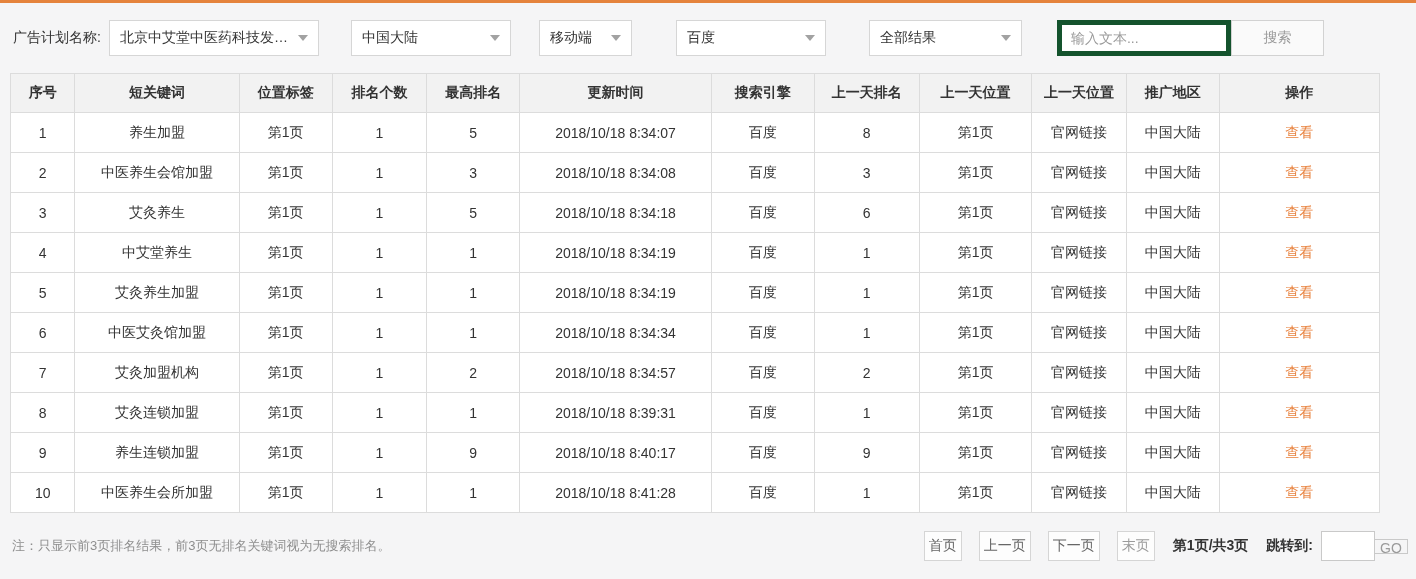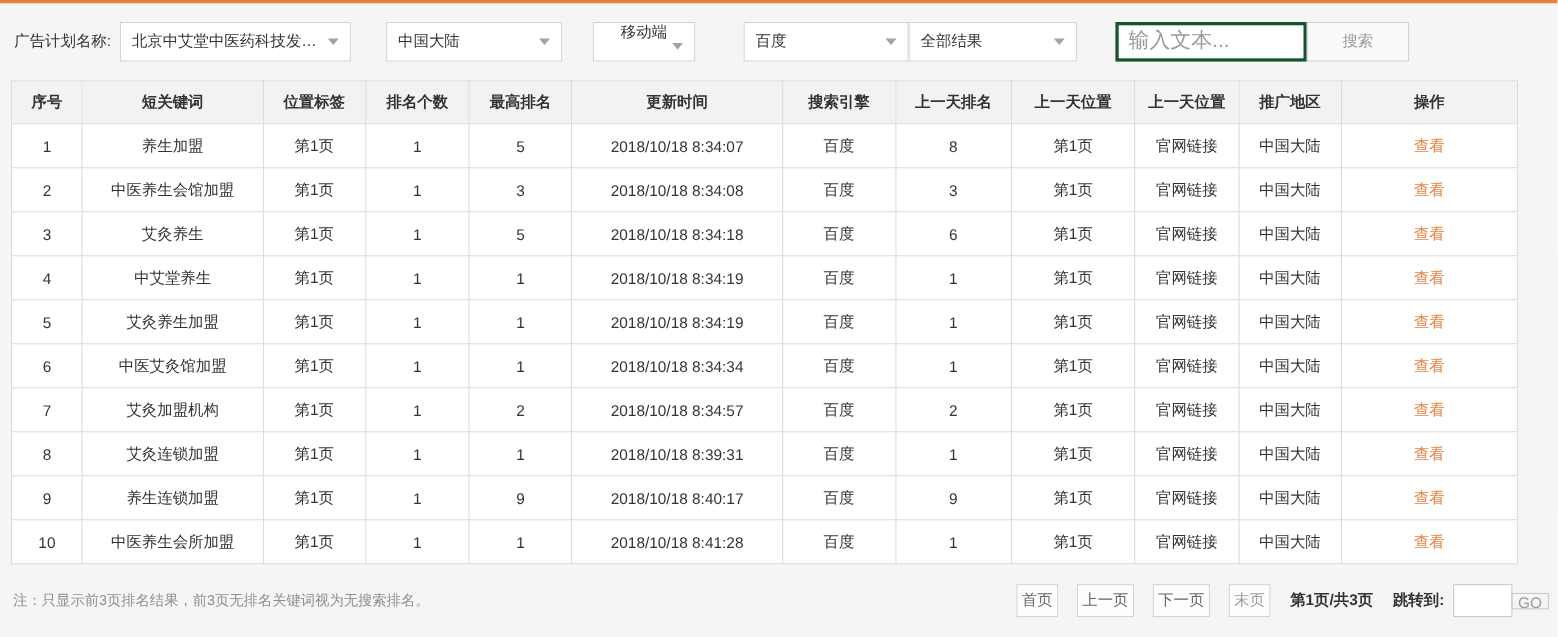--- a/index.html
+++ b/index.html
@@ -26,28 +26,28 @@
     cursor:pointer; white-space:nowrap; overflow:hidden;
   }
   .select .val { overflow:hidden; text-overflow:ellipsis; white-space:nowrap; }
   .caret {
     width:0; height:0; margin-left:auto; flex:0 0 auto;
     border-left:5px solid transparent; border-right:5px solid transparent;
     border-top:6px solid #a2a2a2; margin-left:auto; padding-left:0;
   }
   .sel-0 { margin-left:8px;  width:210px; }
   .sel-1 { margin-left:32px; width:160px; }
-  .sel-2 { margin-left:28px; width:93px;flex-direction:column; }
+  .sel-2 { margin-left:28px; width:93px; }
   .sel-3 { margin-left:44px; width:150px; }
-  .sel-4 { width:153px;gap:48px; }
+  .sel-4 { margin-left:43px; width:153px;gap:48px; }
   .sel-2 .caret, .sel-3 .caret, .sel-4 .caret { margin-left:auto; }
   .text-input {
     margin-left:35px; width:174px; height:36px;
-    border:3px solid #14532d; background:#fff;
-    padding:0 9px; font-size:19px; color:#333; outline:none;
+    border:5px solid #14532d; background:#fff;
+    padding:0 9px; font-size:14px; color:#333; outline:none;
     font-family:inherit;
   }
   .text-input::placeholder { color:#9a9a9a; }
   .search-btn {
     width:93px; height:36px;
     background:#fafafa; border:1px solid #d2d2d2;
     color:#9a9a9a; font-size:14px; cursor:pointer;
     font-family:inherit;
   }
 

